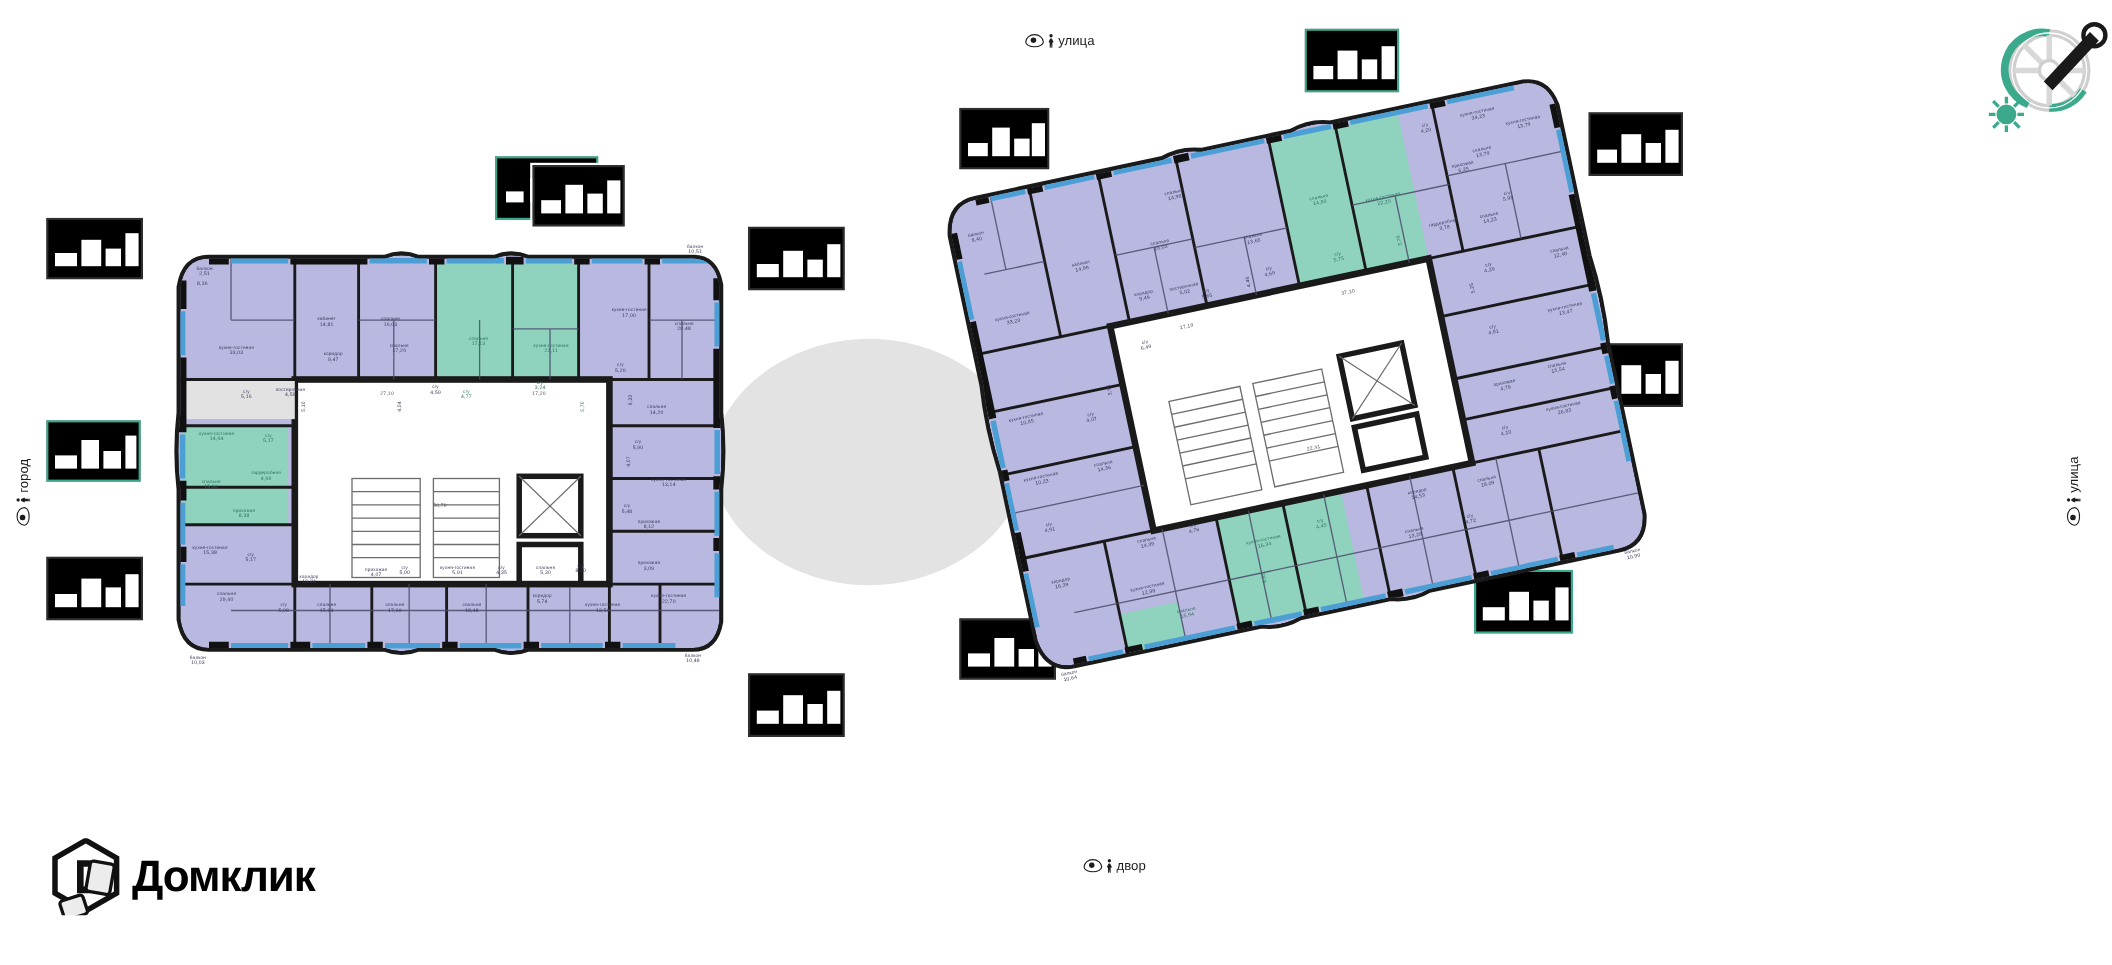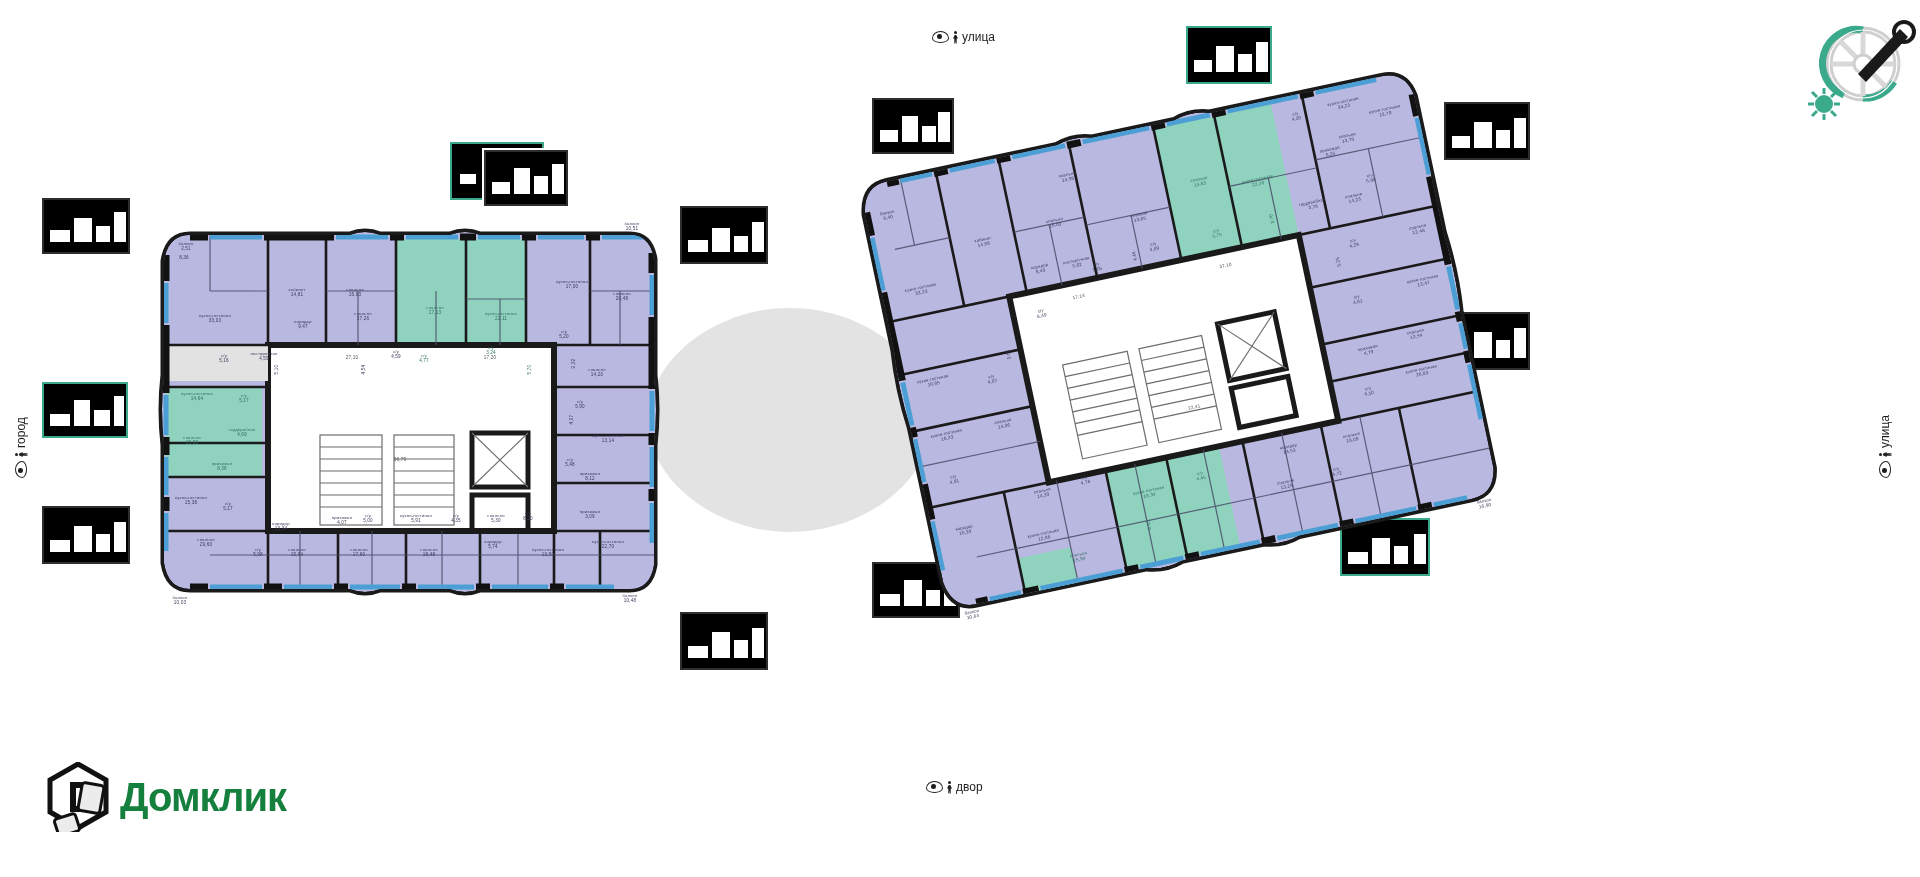--- a/index.html
+++ b/index.html
@@ -17,21 +17,21 @@
   .rt b{display:block;font-weight:400;font-size:4.6px;}
   .rt.n{color:#2f6f5e;}
   .rt.v{transform:rotate(-90deg);transform-origin:center;}
   .rt.core{color:#555;font-size:6px;}
 
   
   #compass{position:absolute;}
   
   #logo{position:absolute;display:flex;align-items:center;gap:10px;}
   #logo .mark{position:relative;width:64px;height:70px;}
-  #logo .word{font-size:40px;font-weight:bold;color:#15803d;letter-spacing:-1px;font-family:"Liberation Sans",sans-serif;}
+  #logo .word{font-size:40px;font-weight:bold;color:#000000;letter-spacing:-1px;font-family:"Liberation Sans",sans-serif;}
 
   
   .maplabel{position:absolute;display:flex;align-items:center;gap:4px;color:#1d1d1d;font-size:12px;
             font-family:"Liberation Sans",sans-serif;white-space:nowrap;}
   .maplabel .eye{width:15px;height:10px;border:1.4px solid #1d1d1d;border-radius:50% 50% 50% 50%/60% 60% 40% 40%;position:relative;}
   .maplabel .eye::after{content:"";position:absolute;left:4.4px;top:2.4px;width:4.6px;height:4.6px;border-radius:50%;background:#1d1d1d;}
   .maplabel .ped{width:5px;height:13px;position:relative;}
   .maplabel .ped::before{content:"";position:absolute;left:1px;top:0;width:3px;height:3px;border-radius:50%;background:#1d1d1d;}
   .maplabel .ped::after{content:"";position:absolute;left:0;top:4px;width:5px;height:9px;background:#1d1d1d;
             clip-path:polygon(40% 0,60% 0,100% 45%,74% 45%,74% 100%,56% 100%,50% 62%,44% 100%,26% 100%,26% 45%,0 45%);}
@@ -49,21 +49,21 @@
     <path d="M150 8 C 225 8, 292 60, 292 120 C 292 180, 225 232, 150 232
              C 75 232, 8 180, 8 120 C 8 60, 75 8, 150 8 Z" fill="#e3e3e3"></path>
   </svg>
 
   <div class="maplabel" style="left:932px;top:30px;">
     <span class="eye"></span>
     <span class="ped"></span>
     <span>улица</span>
   </div>
 
-  <div class="maplabel" style="left:926px;top:780px;align-items:center;">
+  <div class="maplabel" style="left:985px;top:780px;align-items:center;">
     <span class="eye"></span>
     <span class="ped"></span>
     <span>двор</span>
   </div>
 
   <div class="maplabel vert" style="left:14px;top:478px;">
     <span class="eye"></span>
     <span class="ped"></span>
     <span>город</span>
   </div>

